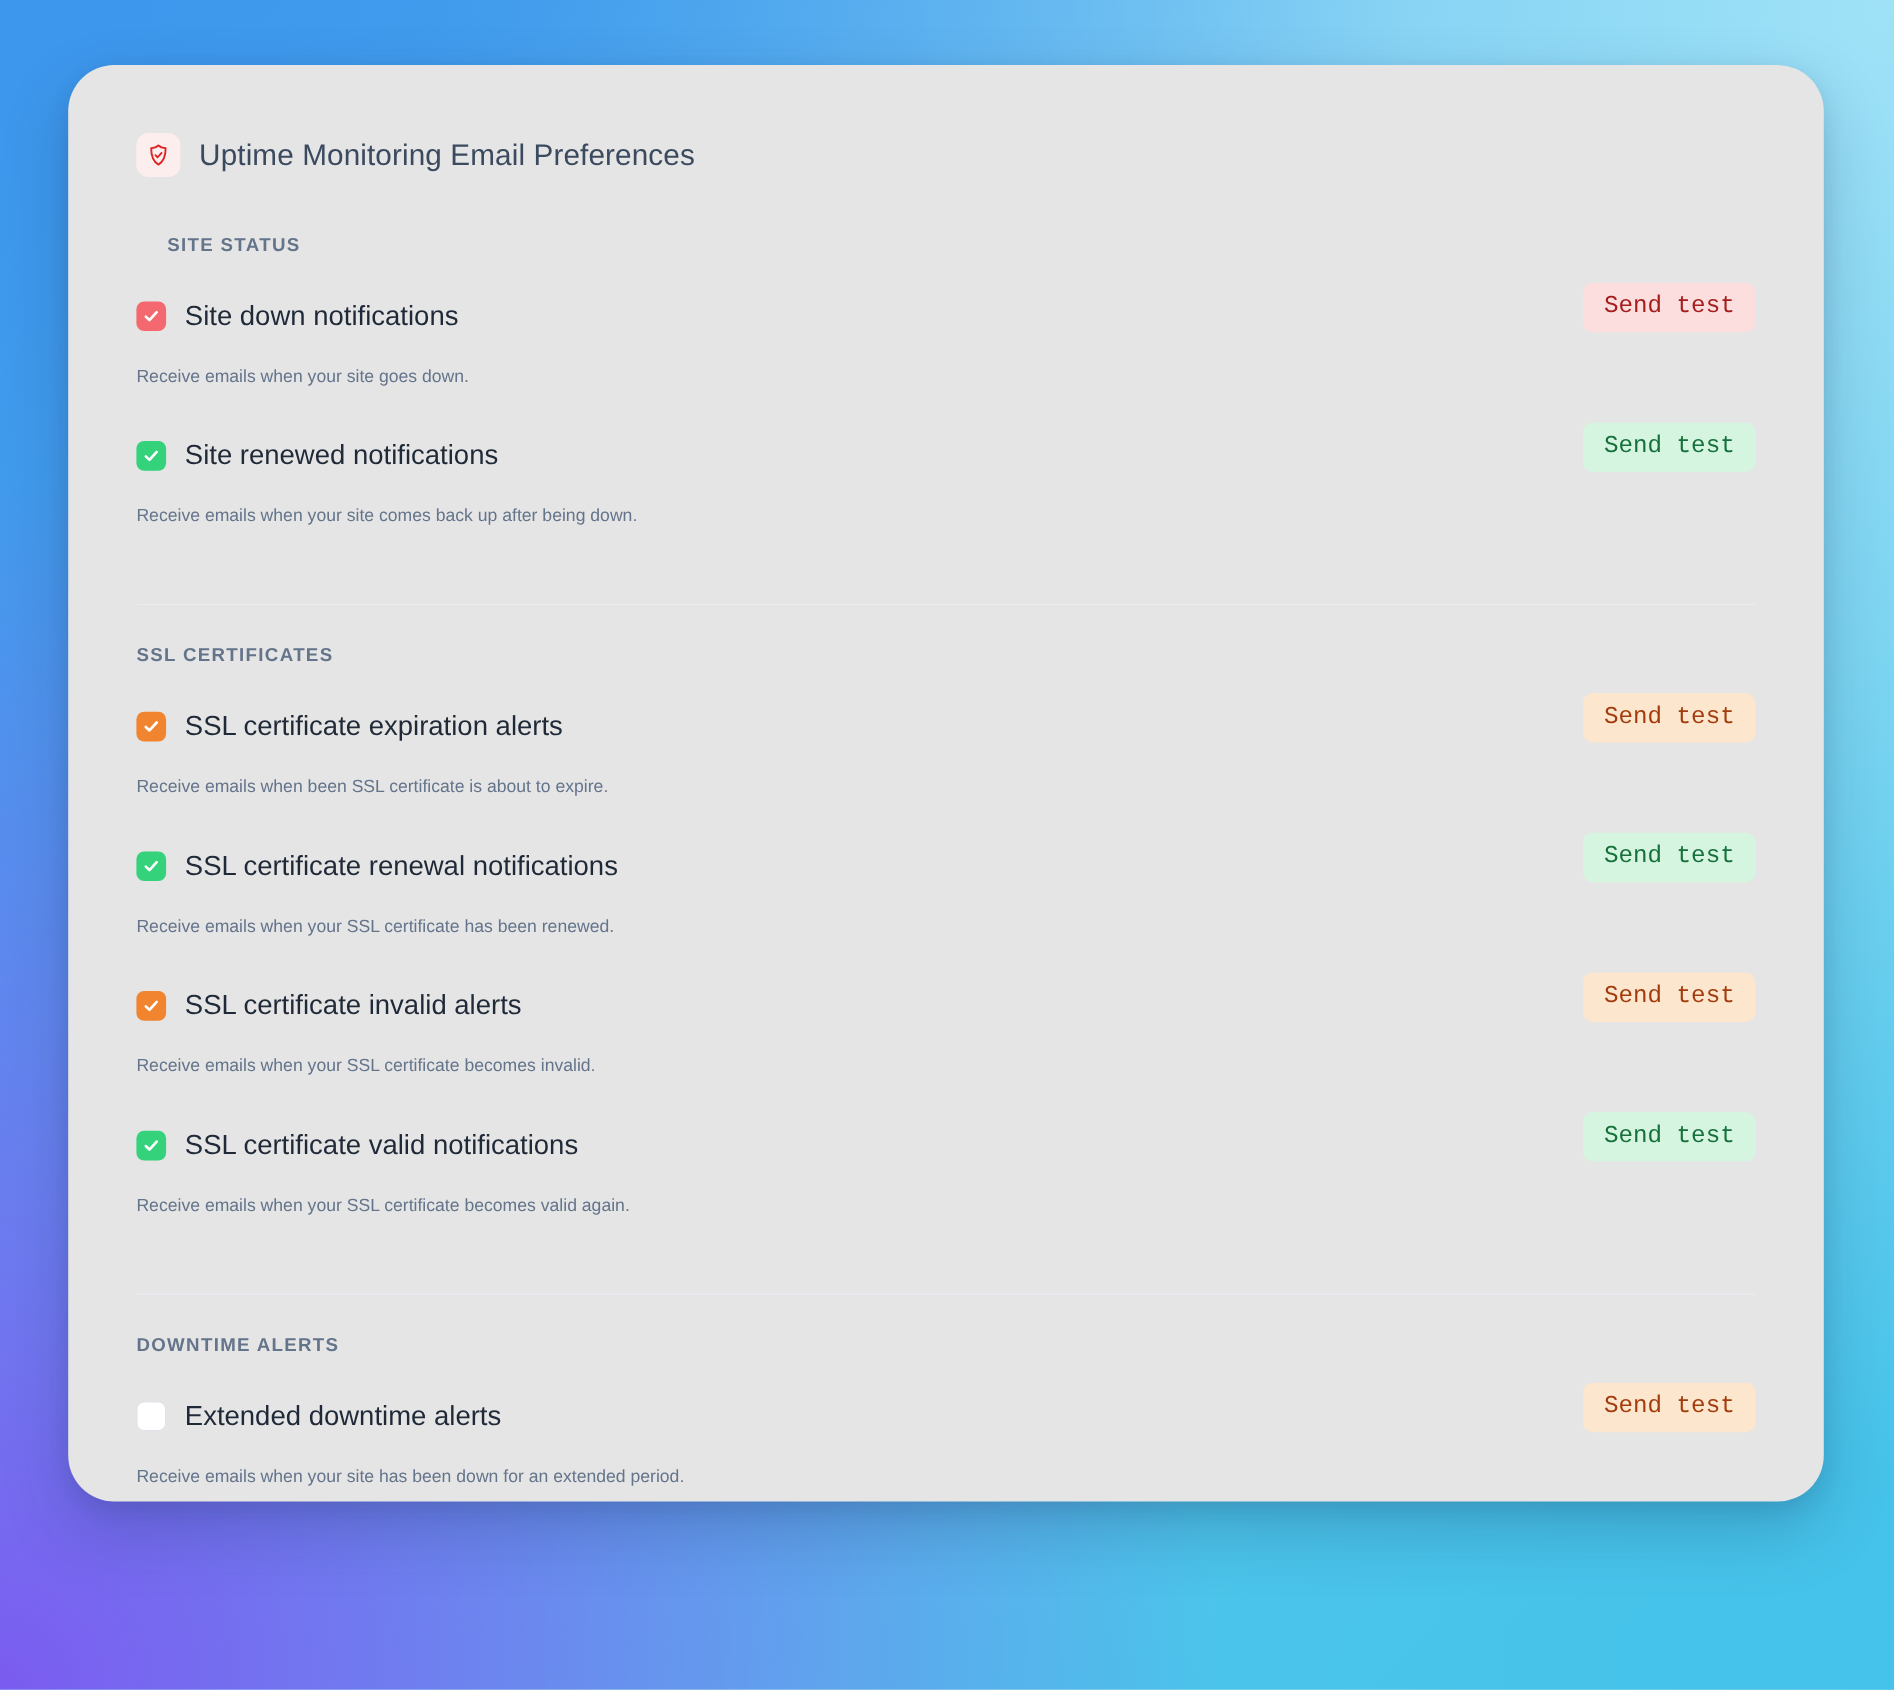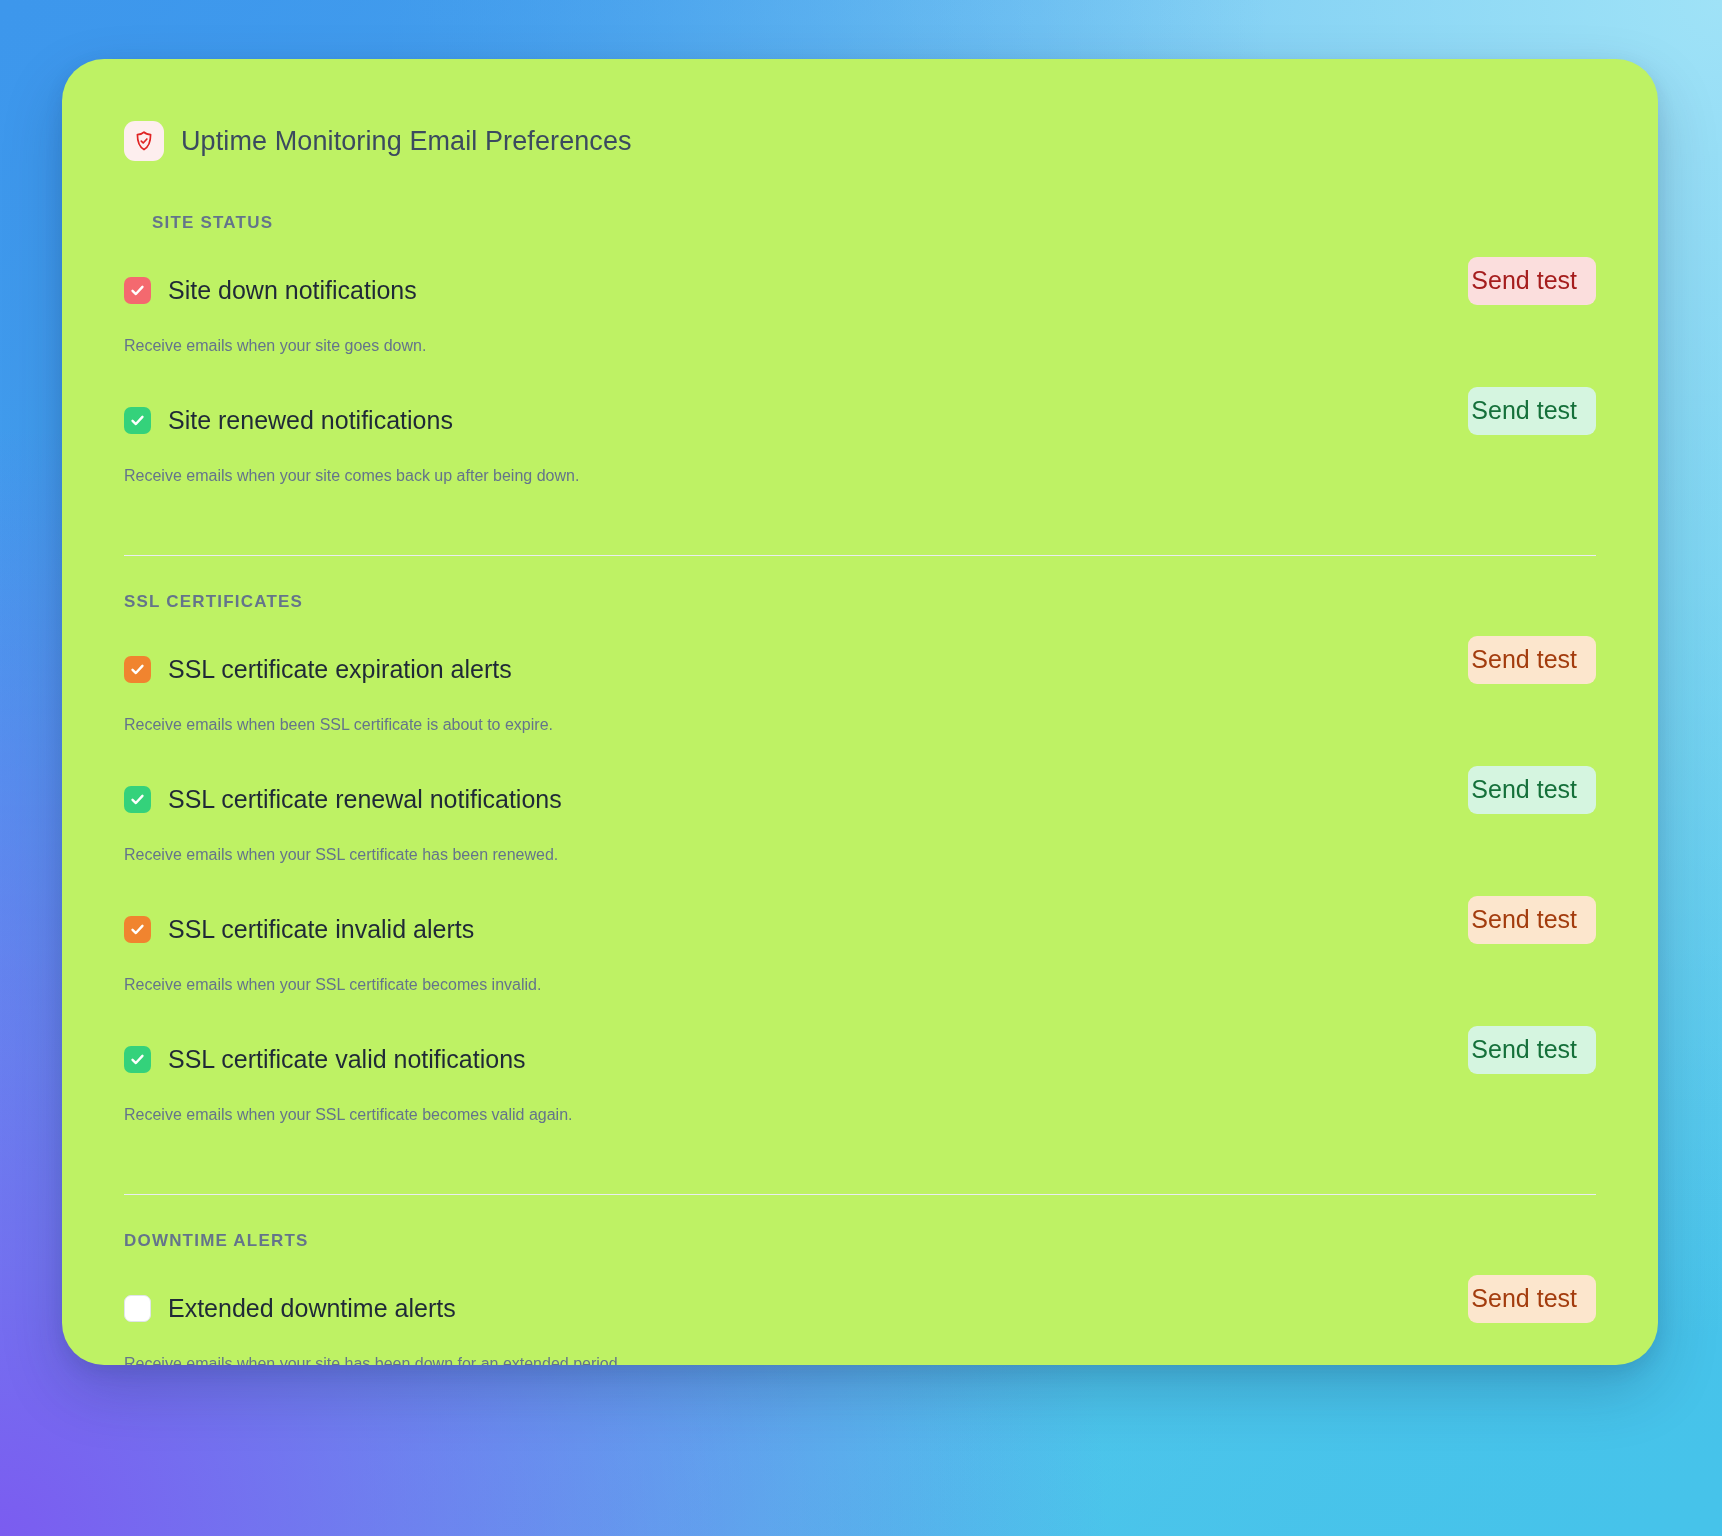--- a/index.html
+++ b/index.html
@@ -22,21 +22,21 @@
     position: relative;
   }
 
   
   .card {
     position: absolute;
     left: 62px;
     top: 59px;
     width: 1596px;
     height: 1306px;
-    background: #bef264;
+    background: #e5e5e5;
     border-radius: 42px;
     box-shadow: 0 26px 60px rgba(20, 40, 80, 0.22),
                 0 6px 18px rgba(20, 40, 80, 0.10);
     overflow: hidden;
   }
 
   .card-inner {
     padding: 62px 62px 0 62px;
   }
 
@@ -132,25 +132,25 @@
   }
   .cbox svg { display: block; }
 
   .cbox.red   { background: #f4696f; }
   .cbox.green { background: #34d27b; }
   .cbox.orange{ background: #f0842f; }
   .cbox.off   { background: #ffffff; border: 1.6px solid #dfe4ea; }
 
   
   .send-test {
-    font-family: Liberation Sans, sans-serif;
-    font-size: 25px;
+    font-family: Liberation Mono, monospace;
+    font-size: 22px;
     border: none;
     border-radius: 9px;
-    padding: 11px 19px 12px 3px;
+    padding: 11px 19px 12px 19px;
     cursor: pointer;
     line-height: 1;
     white-space: nowrap;
   }
   .send-test.red    { background: #fbdedd; color: #a51d1d; }
   .send-test.green  { background: #d5f5e0; color: #15703a; }
   .send-test.orange { background: #fce6cd; color: #a33c0d; }
 </style>
 </head>
 <body>

